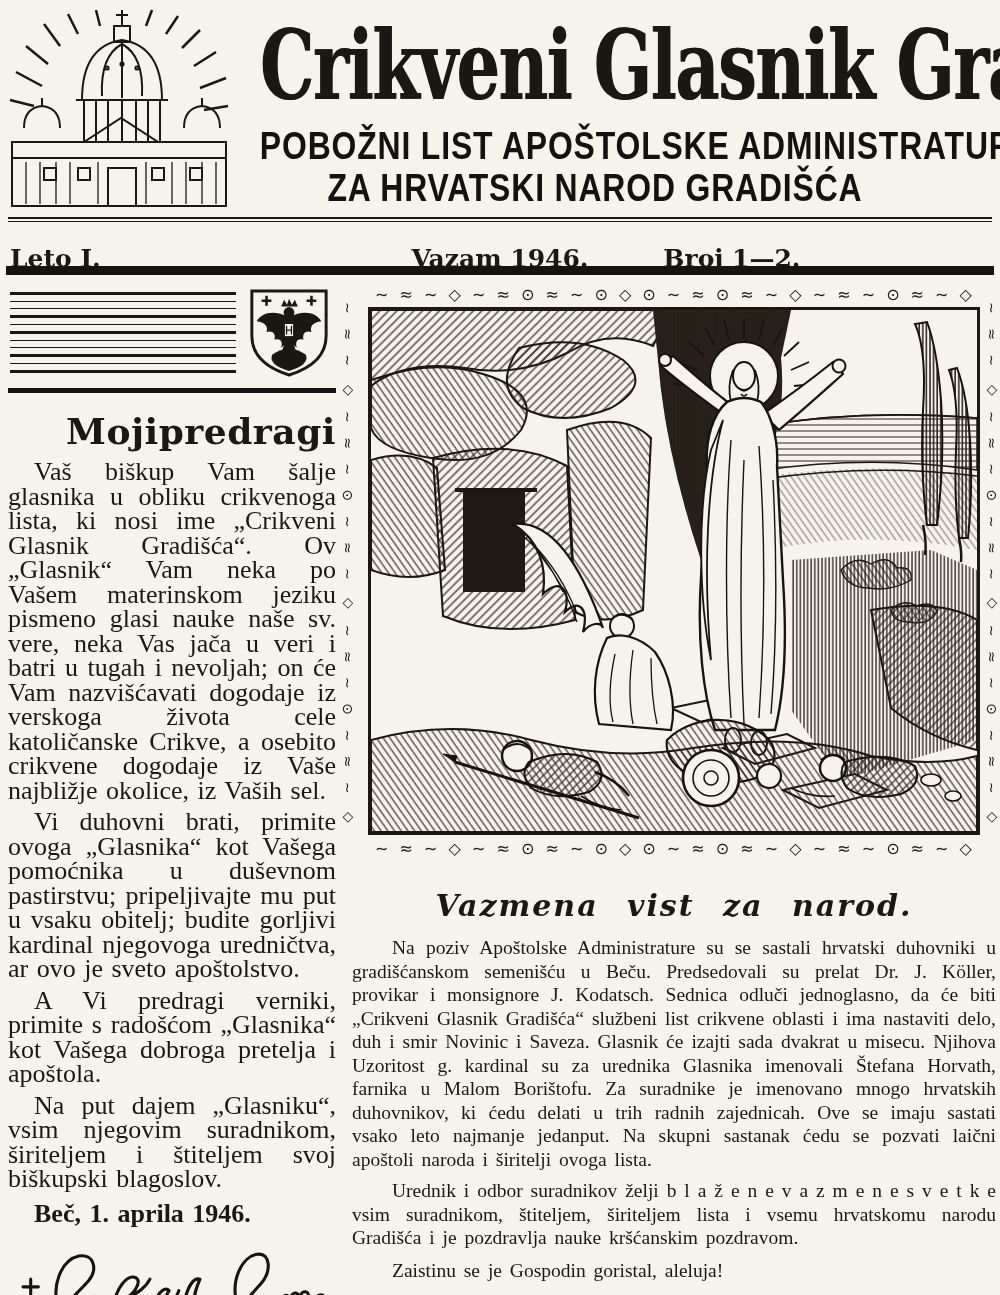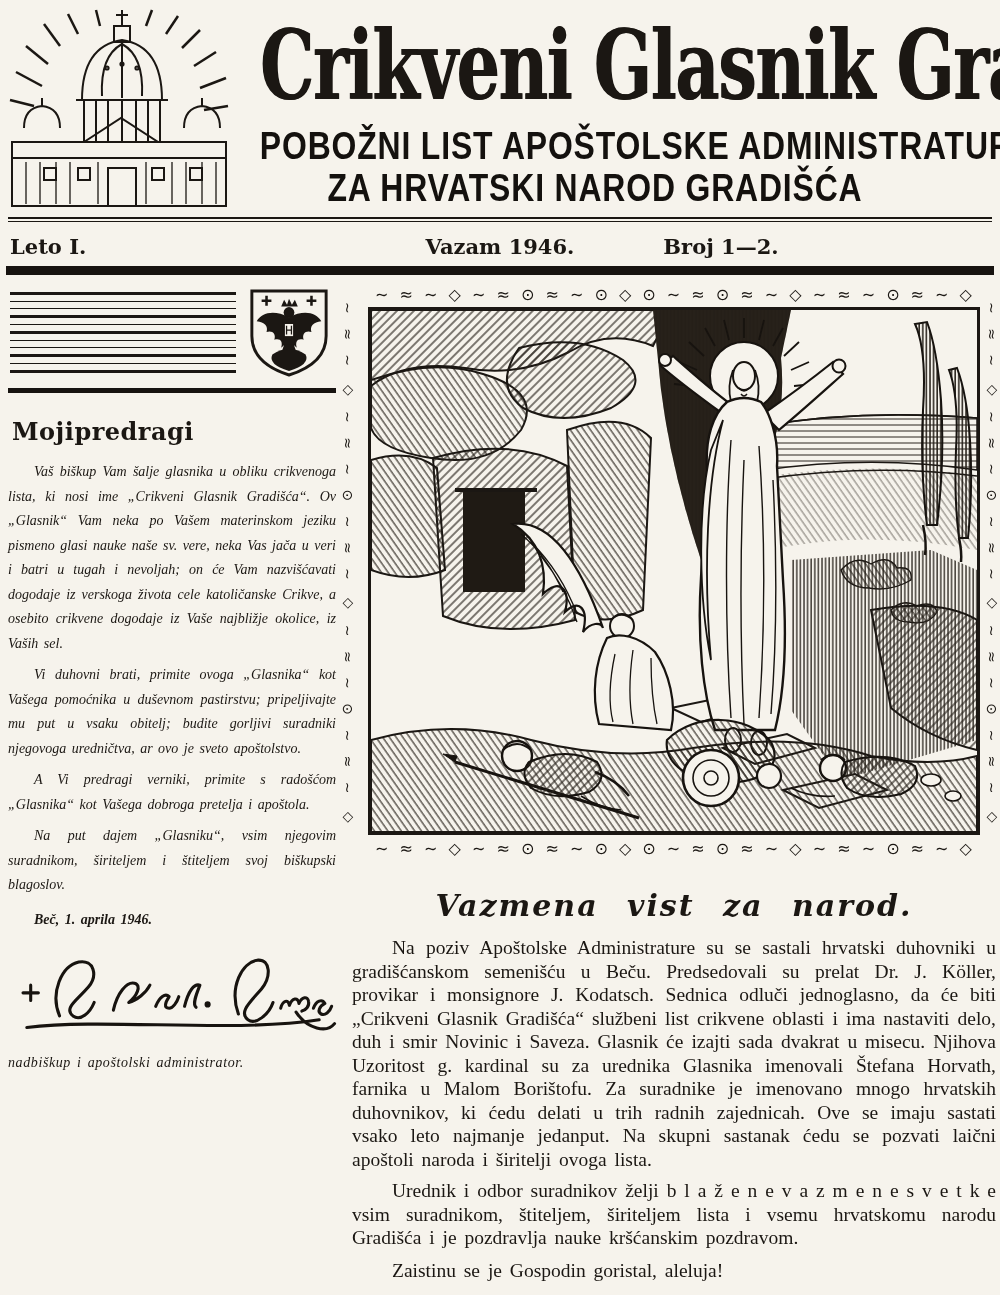--- a/index.html
+++ b/index.html
@@ -12,37 +12,37 @@
       font-family:"DejaVu Serif",serif;font-weight:bold;font-size:95px;line-height:112px;
       text-align:center;white-space:nowrap;transform:scaleX(.72);transform-origin:50% 50%;
       letter-spacing:-2px;text-shadow:1px 0 0 #1b1713;}
   .mast-sub{position:absolute;left:196px;width:798px;text-align:center;
       font-family:"Liberation Sans",sans-serif;font-weight:bold;color:#14110e;
       font-size:38px;line-height:40px;white-space:nowrap;transform:scaleX(.84);transform-origin:50% 50%;
       letter-spacing:1px;}
   .sub1{top:126px;} .sub2{top:168px;}
   .rule-thin{position:absolute;left:8px;top:217px;width:984px;height:2px;
       border-top:2px solid #1b1713;border-bottom:1px solid #1b1713;}
-  .dateline{position:absolute;left:10px;top:234px;width:980px;display:flex;
-      font-family:"DejaVu Serif",serif;font-weight:bold;font-size:21px;}
+  .dateline{position:absolute;left:10px;top:244px;width:980px;display:flex;
+      font-family:"DejaVu Serif",serif;font-weight:bold;font-size:25px;}
   .dateline span{flex:1;}
   .dl-c{text-align:center;} .dl-r{text-align:left;}
   .rule-thick{position:absolute;left:6px;top:266px;width:988px;height:9px;background:#171310;}
   
   .leftcol{position:absolute;left:8px;top:284px;width:328px;}
   .emblem-row{position:relative;height:102px;}
   .flag{position:absolute;left:2px;top:8px;width:226px;}
   .flag div{background:#1b1713;margin-bottom:6px;}
   .f3{height:3px;} .f1{height:1px;}
   .crest{position:absolute;right:4px;top:0;width:86px;height:97px;}
   .l-rule{height:5px;background:#171310;margin-top:2px;}
-  .l-head{font-family:"DejaVu Serif",serif;font-weight:bold;font-size:24px;line-height:45px;
-      letter-spacing:.5px;margin:16px 0 6px 4px;}
-  .leftcol p{font-size:14px;line-height:24.5px;text-align:justify;text-indent:26px;
-      margin:0 0 7px 0;word-spacing:2px;font-style:italic;}
+  .l-head{font-family:"DejaVu Serif",serif;font-weight:bold;font-size:36px;line-height:45px;
+      letter-spacing:.5px;margin:16px 0 6px 16px;text-align:right;}
+  .leftcol p{font-size:26px;line-height:24.5px;text-align:justify;text-indent:26px;
+      margin:0 0 7px 0;word-spacing:2px;}
   .l-date{font-weight:bold;margin-top:10px !important;}
   .sig{width:330px;height:100px;margin-top:4px;}
   .sig-cap{text-indent:0 !important;text-align:left !important;letter-spacing:.6px;margin-top:12px !important;}
   
   .orn-h{position:absolute;left:352px;width:646px;height:24px;text-align:center;
       font-family:"DejaVu Sans",sans-serif;font-size:16px;line-height:22px;letter-spacing:3px;
       white-space:nowrap;overflow:hidden;color:#1b1713;}
   .orn-top{top:284px;} .orn-bot{top:838px;}
   .orn-v{position:absolute;width:20px;height:530px;top:302px;
       font-family:"DejaVu Sans",sans-serif;font-size:14px;letter-spacing:5px;
@@ -172,21 +172,21 @@
         <rect x="39" y="39" width="10" height="14" fill="#f6f3ec" stroke="#1b1713" stroke-width="1.6"></rect>
         <path d="M41.5 41.5 v9 M46.5 41.5 v9 M41.5 46 h5" stroke="#1b1713" stroke-width="1.3" fill="none"></path>
       </svg>
     </div>
     <div class="l-rule"></div>
 
     <h1 class="l-head"><span>Mojipredragi</span><br>
       </h1>
 
     <p>Vaš biškup Vam šalje glasnika u obliku crikvenoga lista, ki nosi ime „Crikveni Glasnik Gradišća“. Ov „Glasnik“ Vam neka po Vašem materinskom jeziku pismeno glasi nauke naše sv. vere, neka Vas jača u veri i batri u tugah i nevoljah; on će Vam nazvišćavati dogodaje iz verskoga života cele katoličanske Crikve, a osebito crikvene dogodaje iz Vaše najbližje okolice, iz Vaših sel.</p>
-    <p>Vi duhovni brati, primite ovoga „Glasnika“ kot Vašega pomoćnika u duševnom pastirstvu; pripeljivajte mu put u vsaku obitelj; budite gorljivi suradniki njegovoga uredničtva, ar ovo je sveto apoštolstvo.</p>
+    <p>Vi duhovni brati, primite ovoga „Glasnika“ kot Vašega pomoćnika u duševnom pastirstvu; pripeljivajte mu put u vsaku obitelj; budite gorljivi kardinal njegovoga uredničtva, ar ovo je sveto apoštolstvo.</p>
     <p>A Vi predragi verniki, primite s radošćom „Glasnika“ kot Vašega dobroga pretelja i apoštola.</p>
     <p>Na put dajem „Glasniku“, vsim njegovim suradnikom, širiteljem i štiteljem svoj biškupski blagoslov.</p>
     <p class="l-date">Beč, 1. aprila 1946.</p>
 
     <svg class="sig" viewBox="0 0 340 104" fill="none" stroke="#17130f" stroke-width="3.2" stroke-linecap="round" stroke-linejoin="round">
       <path d="M14 56 h16 M22 48 v16"></path>
       <path d="M52 80 C42 56 54 28 72 24 C88 21 92 38 82 50 C70 64 56 72 66 80 C74 86 84 76 88 66"></path>
       <path d="M108 74 C112 56 122 44 130 46 C138 48 132 60 124 66 C132 64 142 56 146 48"></path>
       <path d="M152 70 C156 60 162 56 166 60 C162 66 160 72 166 72 C170 72 174 66 176 60"></path>
       <path d="M182 70 C186 54 192 46 198 48 C194 58 190 68 194 71"></path>

